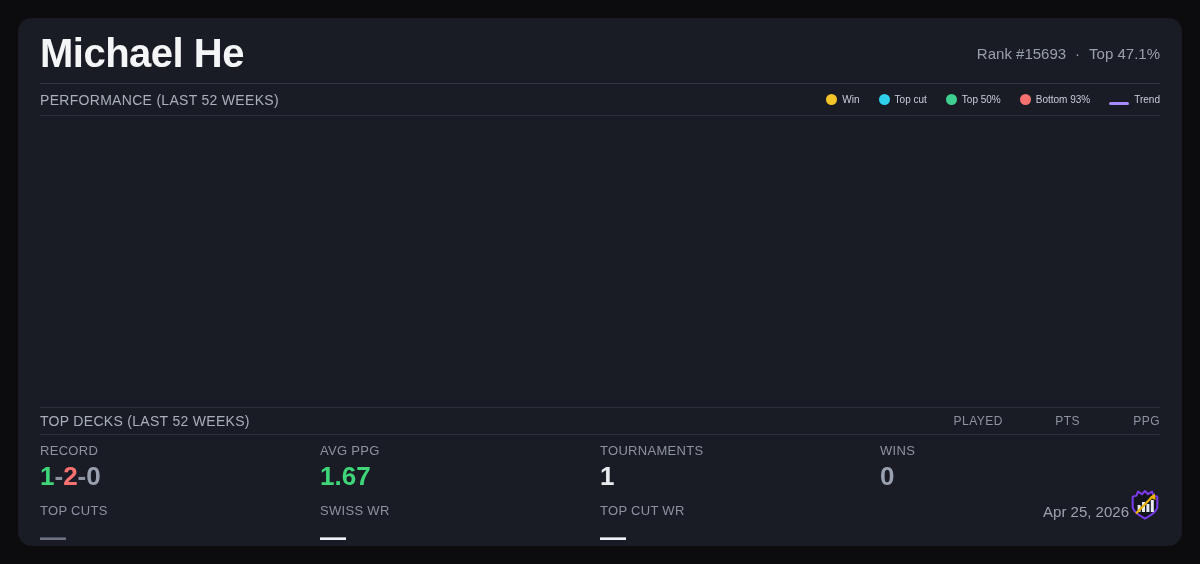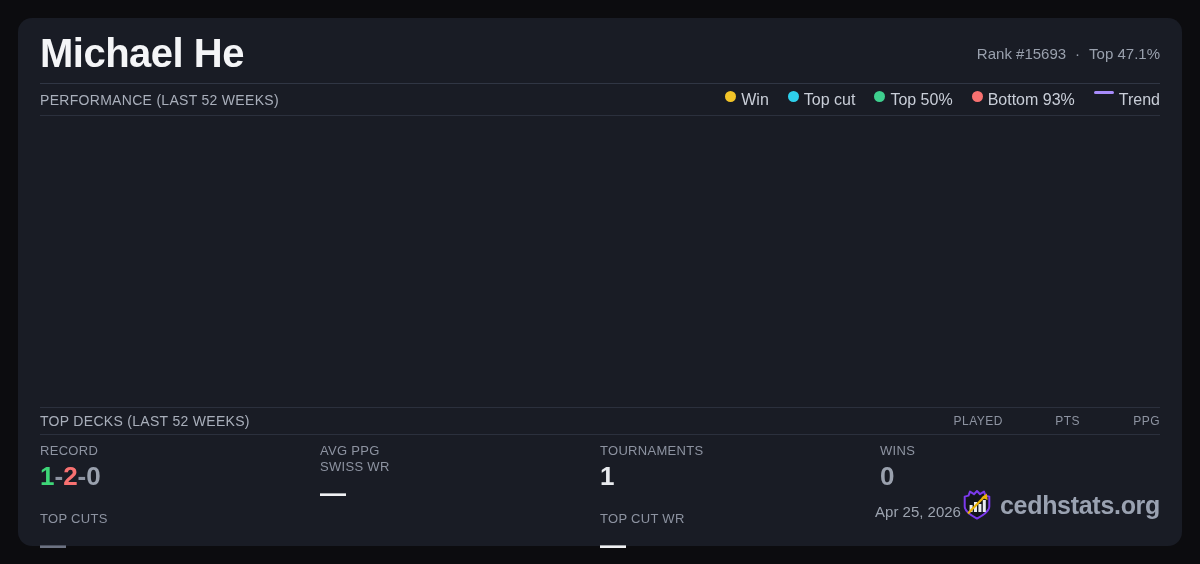--- a/index.html
+++ b/index.html
@@ -22,39 +22,39 @@
   .header-row { height:65px; flex:none; display:flex; align-items:center; justify-content:space-between; padding-top:6px; }
   .player-name { font-size:40px; font-weight:700; color:#f4f5f7; letter-spacing:-0.5px; }
   .header-right { display:flex; align-items:center; gap:16px; }
   .rank-line { font-size:15px; color:#99a0ad; display:flex; gap:9px; align-items:center; }
   .score { font-size:44px; font-weight:700; color:#8157eb; line-height:1; letter-spacing:-1px; }
 
   
   .perf-row { height:31px; flex:none; display:flex; align-items:center; justify-content:space-between; }
   .section-label { font-size:14px; color:#a9afbb; letter-spacing:0.3px; }
   .legend { display:flex; align-items:center; gap:19px; }
-  .legend-item { display:flex; align-items:flex-start; gap:5px; font-size:16px; color:#c9ced8; }
+  .legend-item { display:flex; align-items:flex-end; gap:5px; font-size:10px; color:#c9ced8; }
   .legend-dot { width:11px; height:11px; border-radius:50%; flex:none; }
   .legend-line { width:20px; height:3px; border-radius:2px; flex:none; }
 
   
   .chart-area { flex:1; }
 
   
   .decks-row { height:26px; flex:none; display:flex; align-items:center; justify-content:space-between; }
   .deck-cols { display:flex; align-items:center; }
   .deck-col { font-size:12px; color:#8d93a1; letter-spacing:0.5px; text-align:right; }
   .deck-col.c-played { width:62px; }
   .deck-col.c-pts { width:77px; }
   .deck-col.c-ppg { width:80px; }
 
   
   .stats { flex:none; height:111px; position:relative; display:grid; grid-template-columns:repeat(4,1fr); padding-top:8px; }
   .stat-label { font-size:13px; color:#8d93a1; letter-spacing:0.3px; line-height:16px; }
-  .stat-value { font-size:26px; font-weight:700; color:#e8eaee; line-height:1.12; margin:3px 0 20px; }
+  .stat-value { font-size:26px; font-weight:700; color:#e8eaee; line-height:1.12; margin:3px 0 12px; }
   .stat-dash { font-size:26px; font-weight:700; line-height:1; margin-top:5px; }
   .dash-muted { color:#6d7383; }
   .dash-white { color:#f0f1f4; }
   .v-green { color:#3ed678; }
   .v-red { color:#f87171; }
   .v-gray { color:#9aa1ae; }
   .rec-sep { color:#8d93a1; }
 
   
   .stats-footer { position:absolute; right:0; top:54px; display:flex; flex-direction:row; align-items:flex-end; gap:1px; }
@@ -129,20 +129,21 @@
       <div class="stat-label">RECORD</div>
       <div class="stat-value">
         <span class="v-green">1</span><span class="rec-sep">-</span><span class="v-red">2</span><span class="rec-sep">-</span><span class="v-gray">0</span>
       </div>
       <div class="stat-label">TOP CUTS</div>
       <div class="stat-dash dash-muted">—</div>
     </div>
 
     <div class="stat">
       <div class="stat-label">AVG PPG</div>
+      <div class="stat-value v-green">1.67</div>
       <div class="stat-label">SWISS WR</div>
       <div class="stat-dash dash-white">—</div>
     </div>
 
     <div class="stat">
       <div class="stat-label">TOURNAMENTS</div>
       <div class="stat-value">1</div>
       <div class="stat-label">TOP CUT WR</div>
       <div class="stat-dash dash-white">—</div>
     </div>
@@ -157,18 +158,17 @@
       <div class="brand-row">
         <svg width="30" height="32" viewBox="0 0 30 32">
           <path d="M15 2 L18 5.2 L22 2.6 L23.5 6.6 L27.3 7.6 L27.3 17.5 Q27.3 23 15 29.6 Q2.7 23 2.7 17.5 L2.7 7.6 L6.5 6.6 L8 2.6 L12 5.2 Z" fill="#13151c" stroke="#7c3aed" stroke-width="2" stroke-linejoin="round"></path>
           <rect x="7.6" y="16" width="3" height="7" fill="#e9ebf1"></rect>
           <rect x="12" y="13" width="3" height="10" fill="#e9ebf1"></rect>
           <rect x="16.4" y="15" width="3" height="8" fill="#e9ebf1"></rect>
           <rect x="20.8" y="11" width="3" height="12" fill="#e9ebf1"></rect>
           <line x1="6" y1="24.5" x2="22.5" y2="7.5" stroke="#eab308" stroke-width="2.2"></line>
           <polygon points="24.8,4.6 25.6,11 19.4,8.6" fill="#eab308"></polygon>
         </svg>
-        <span class="brand-text">cedhstats.org</span>
       </div>
     </div>
 
   </div>
 </div>
 
 </body></html>

